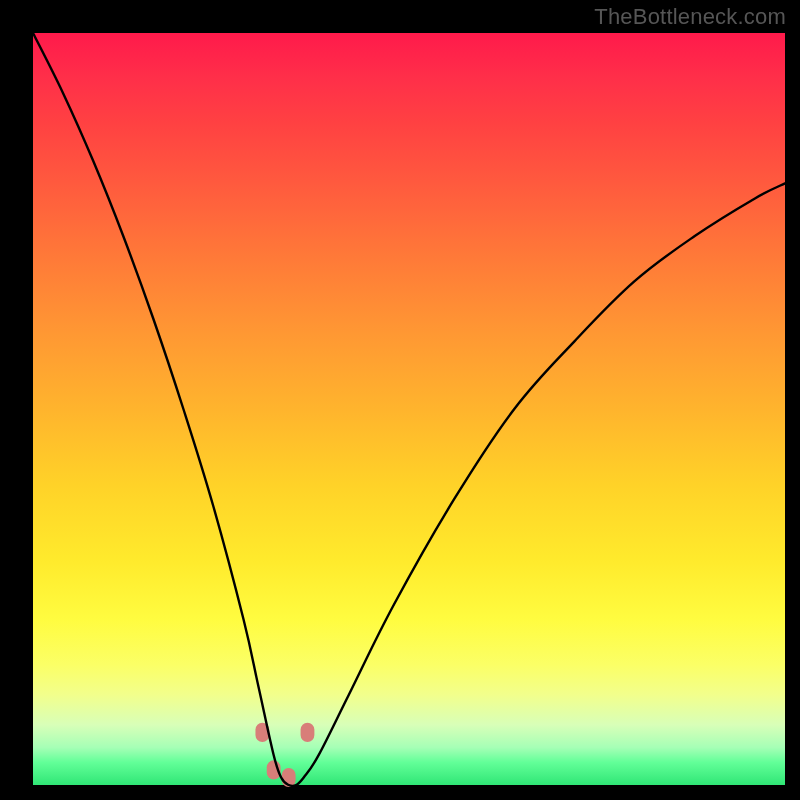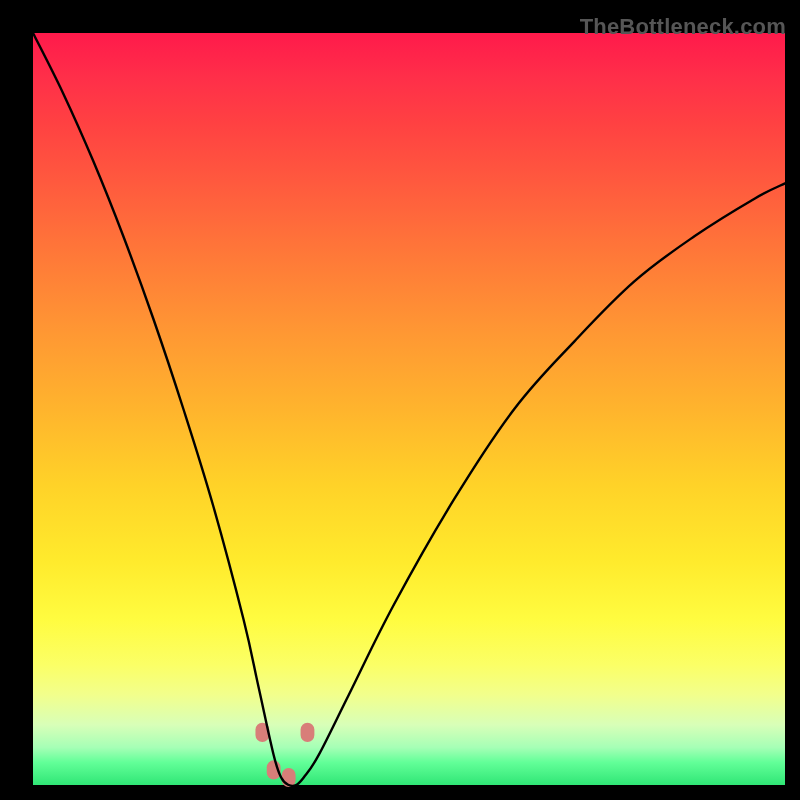--- a/index.html
+++ b/index.html
@@ -37,27 +37,27 @@
       #fbff66 84%,
       #f2ff8c 88%,
       #d8ffb8 92%,
       #a6ffb6 95%,
       #62ff98 97%,
       #30e676 100%
     );
   }
   .watermark {
     position: absolute;
-    top: 14px;
+    top: 4px;
     right: 14px;
     font-family: Arial, Helvetica, sans-serif;
     font-size: 22px;
     color: #565656;
     letter-spacing: 0.2px;
-    font-weight: 700;
+    font-weight: 400;
   }
   svg.curve {
     position: absolute;
     left: 33px;
     top: 33px;
     width: 752px;
     height: 752px;
     overflow: visible;
   }
 </style>

